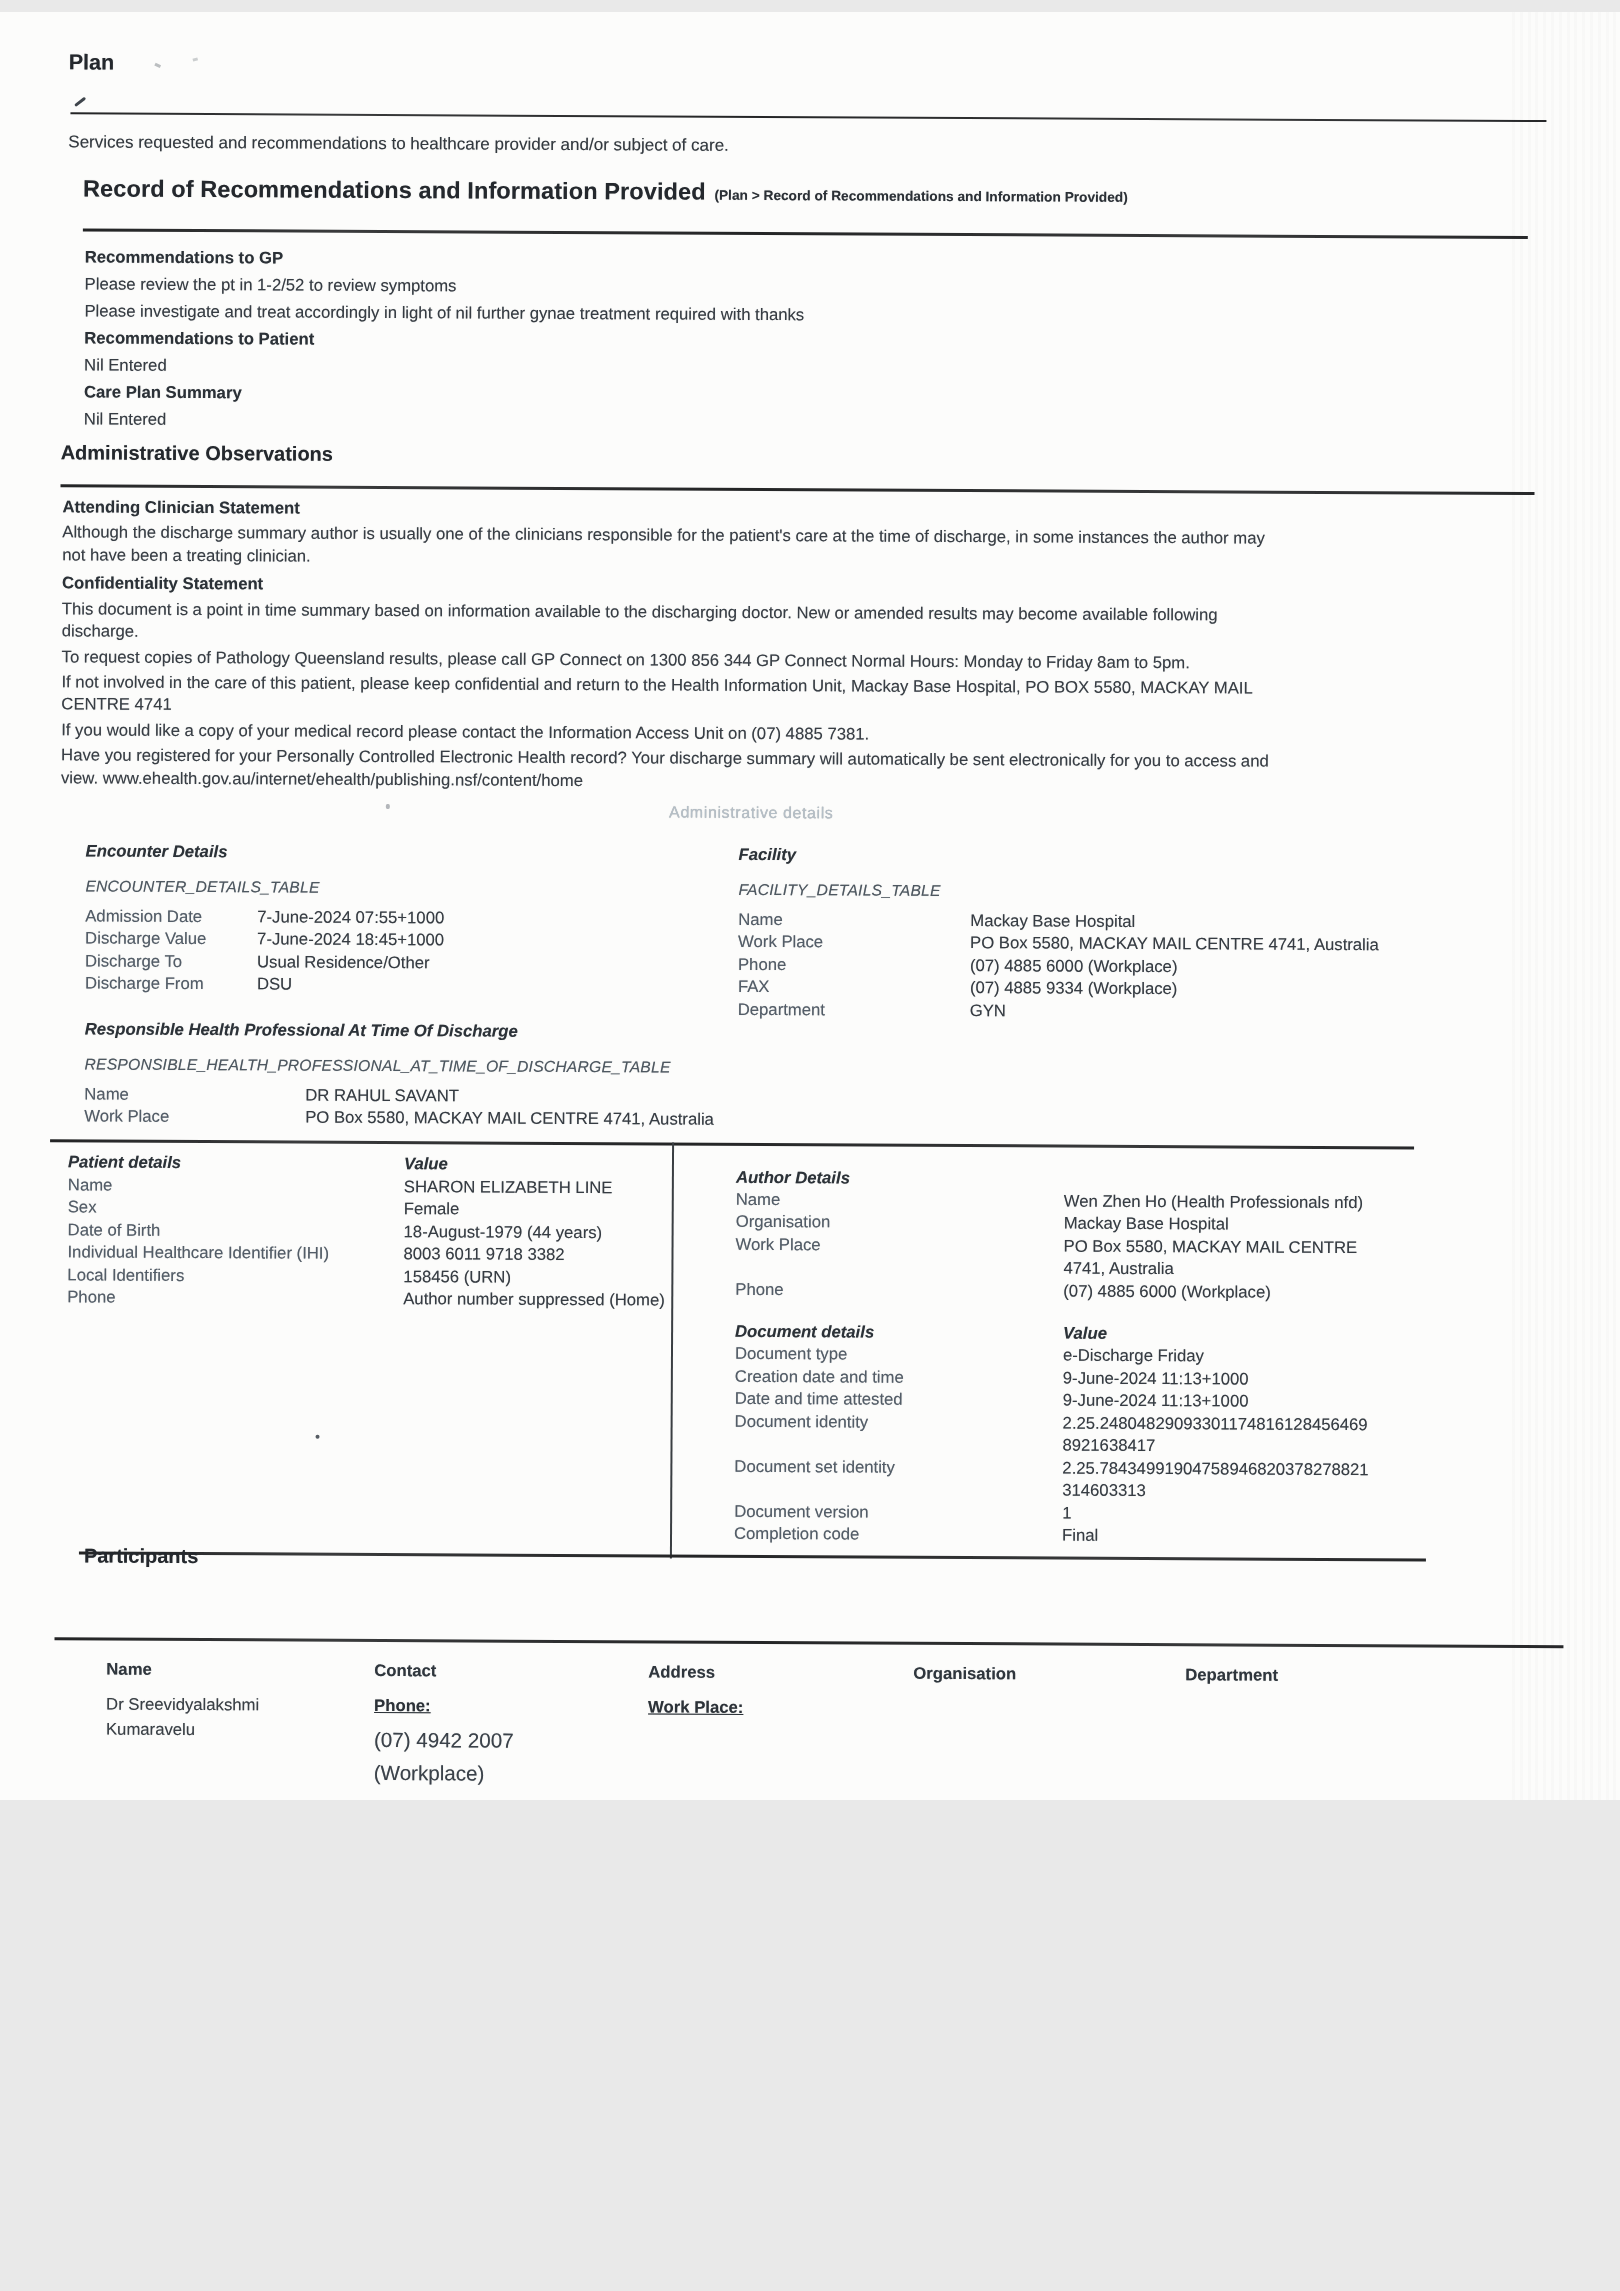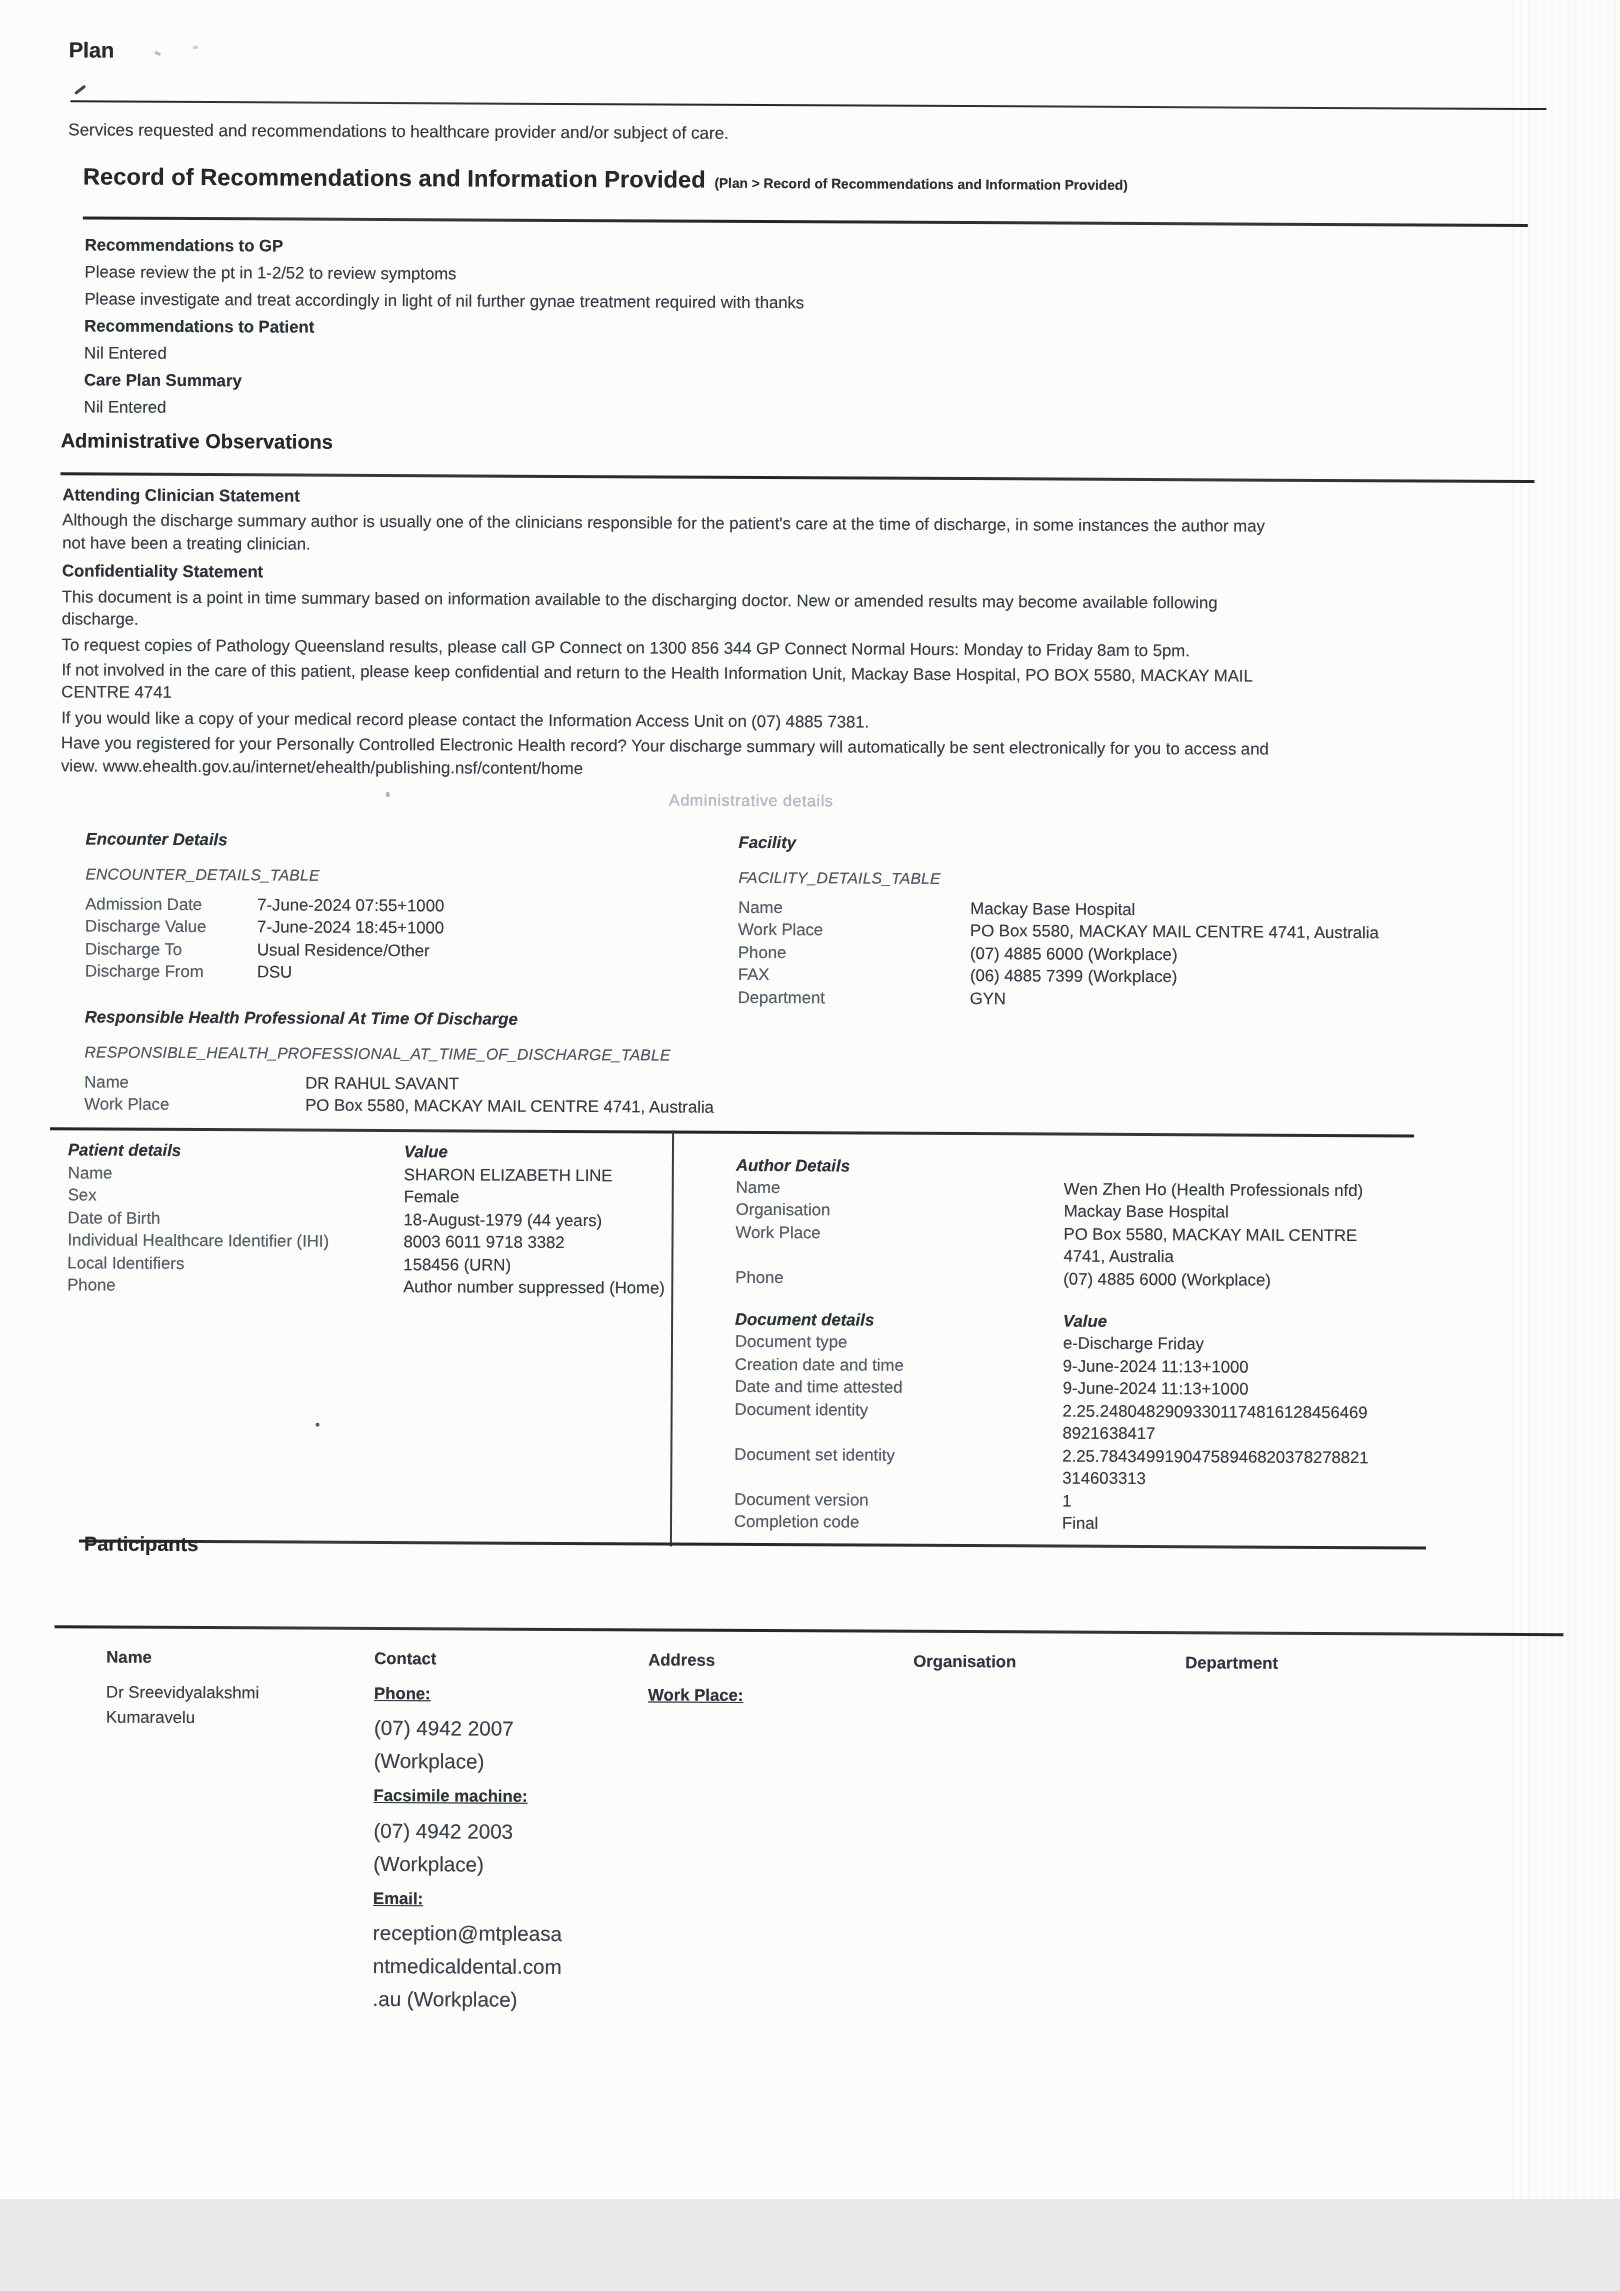--- a/index.html
+++ b/index.html
@@ -1,17 +1,17 @@
 <!DOCTYPE html>
 <html><head>
 <meta charset="utf-8">
 <style>
   html,body{margin:0;padding:0;background:#e9e9e9;}
   .page{
-    position:relative;width:1620px;height:2199px;margin:0 auto;
+    position:relative;width:1620px;height:1788px;margin:12px auto;
     background:#fcfcfb;overflow:hidden;
     font-family:"Liberation Sans","DejaVu Sans",sans-serif;
     color:#3a4046;
   }
   
   .page::after{
     content:"";position:absolute;top:0;bottom:0;right:0;width:108px;
     background:repeating-linear-gradient(90deg,rgba(0,0,0,.015) 0 2.9px,rgba(0,0,0,0) 2.9px 7.8px);
     pointer-events:none;
   }
@@ -159,21 +159,21 @@
           <div class="kv">
               <span class="k">Work Place</span>
               <span class="v">PO Box 5580, MACKAY MAIL CENTRE 4741, Australia</span>
             </div>
           <div class="kv">
               <span class="k">Phone</span>
               <span class="v">(07) 4885 6000 (Workplace)</span>
             </div>
           <div class="kv">
               <span class="k">FAX</span>
-              <span class="v">(06) 4885 7399 (Workplace)</span>
+              <span class="v">(07) 4885 9334 (Workplace)</span>
             </div>
           <div class="kv">
               <span class="k">Department</span>
               <span class="v">GYN</span>
             </div>
         </div>
       </div>
     </div>
 
     <div class="abs resp" style="left:90px;top:1006px;width:1353px;">

